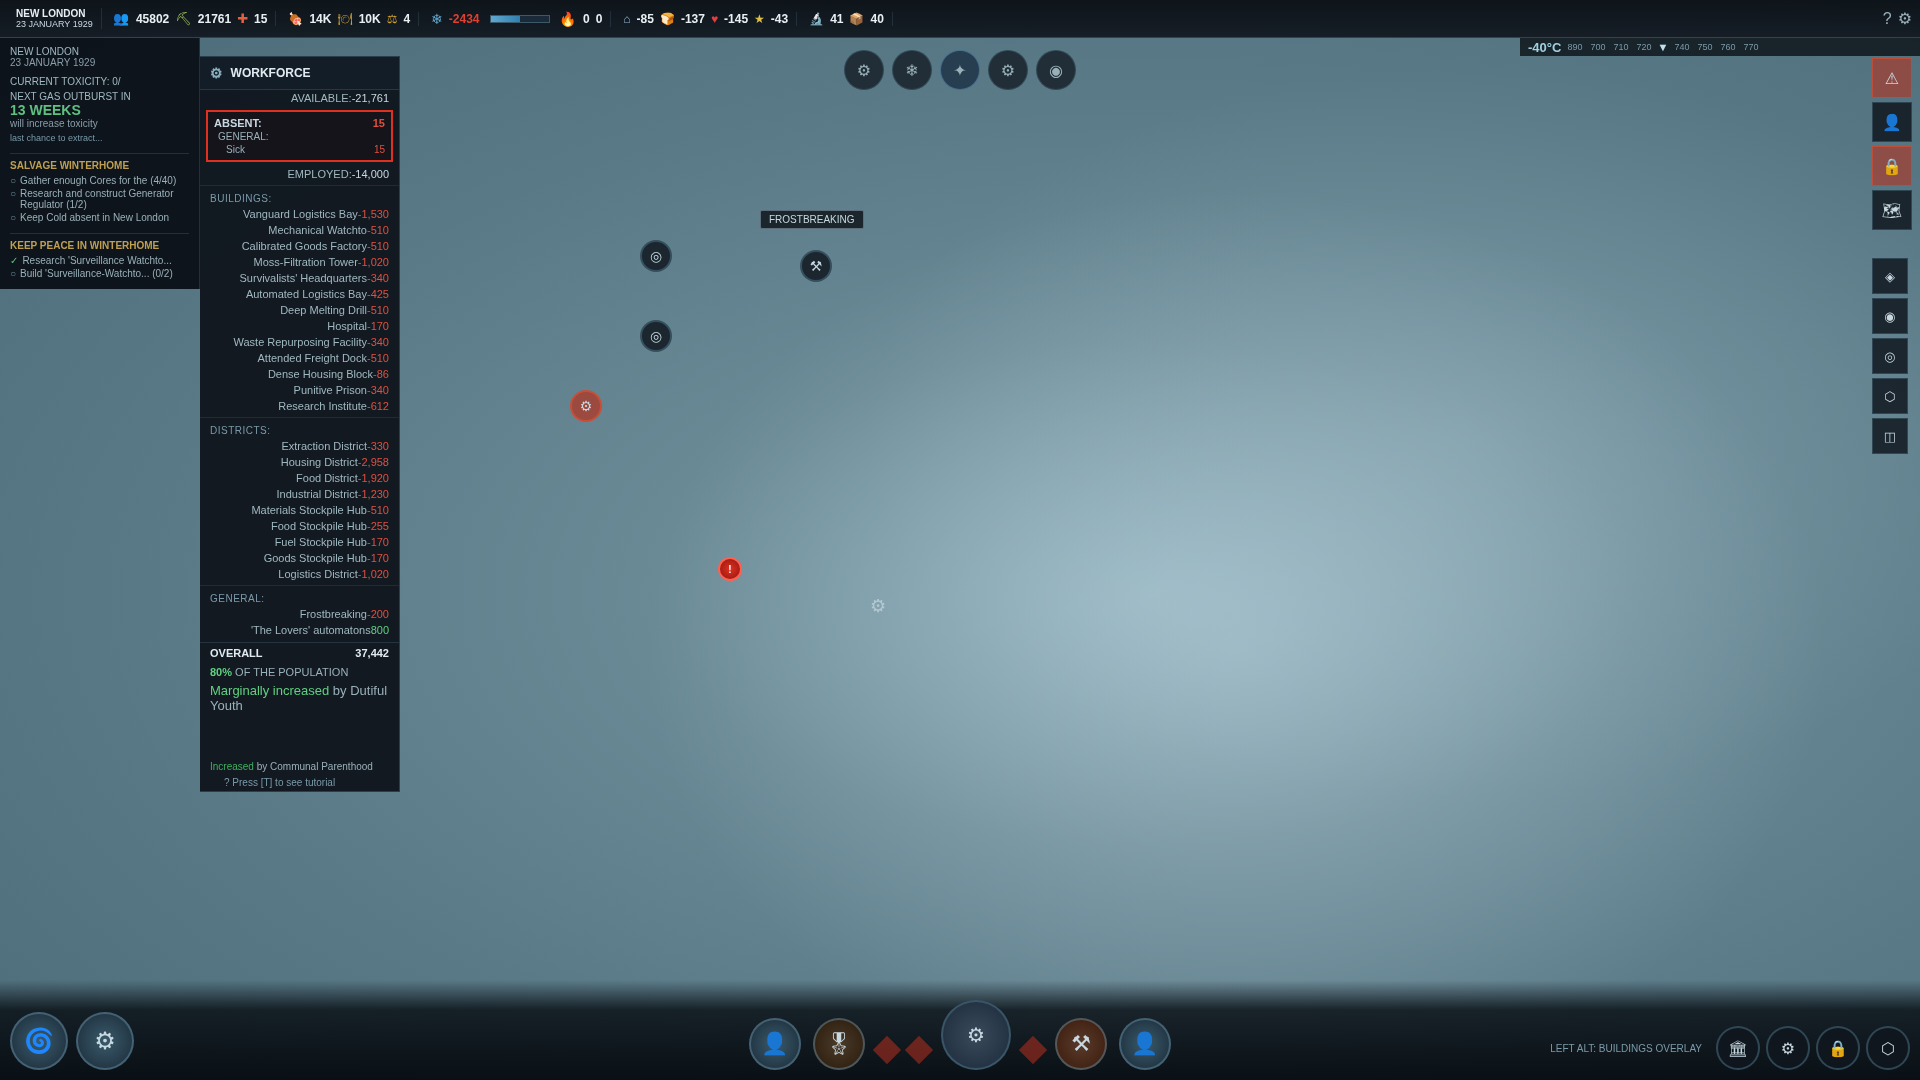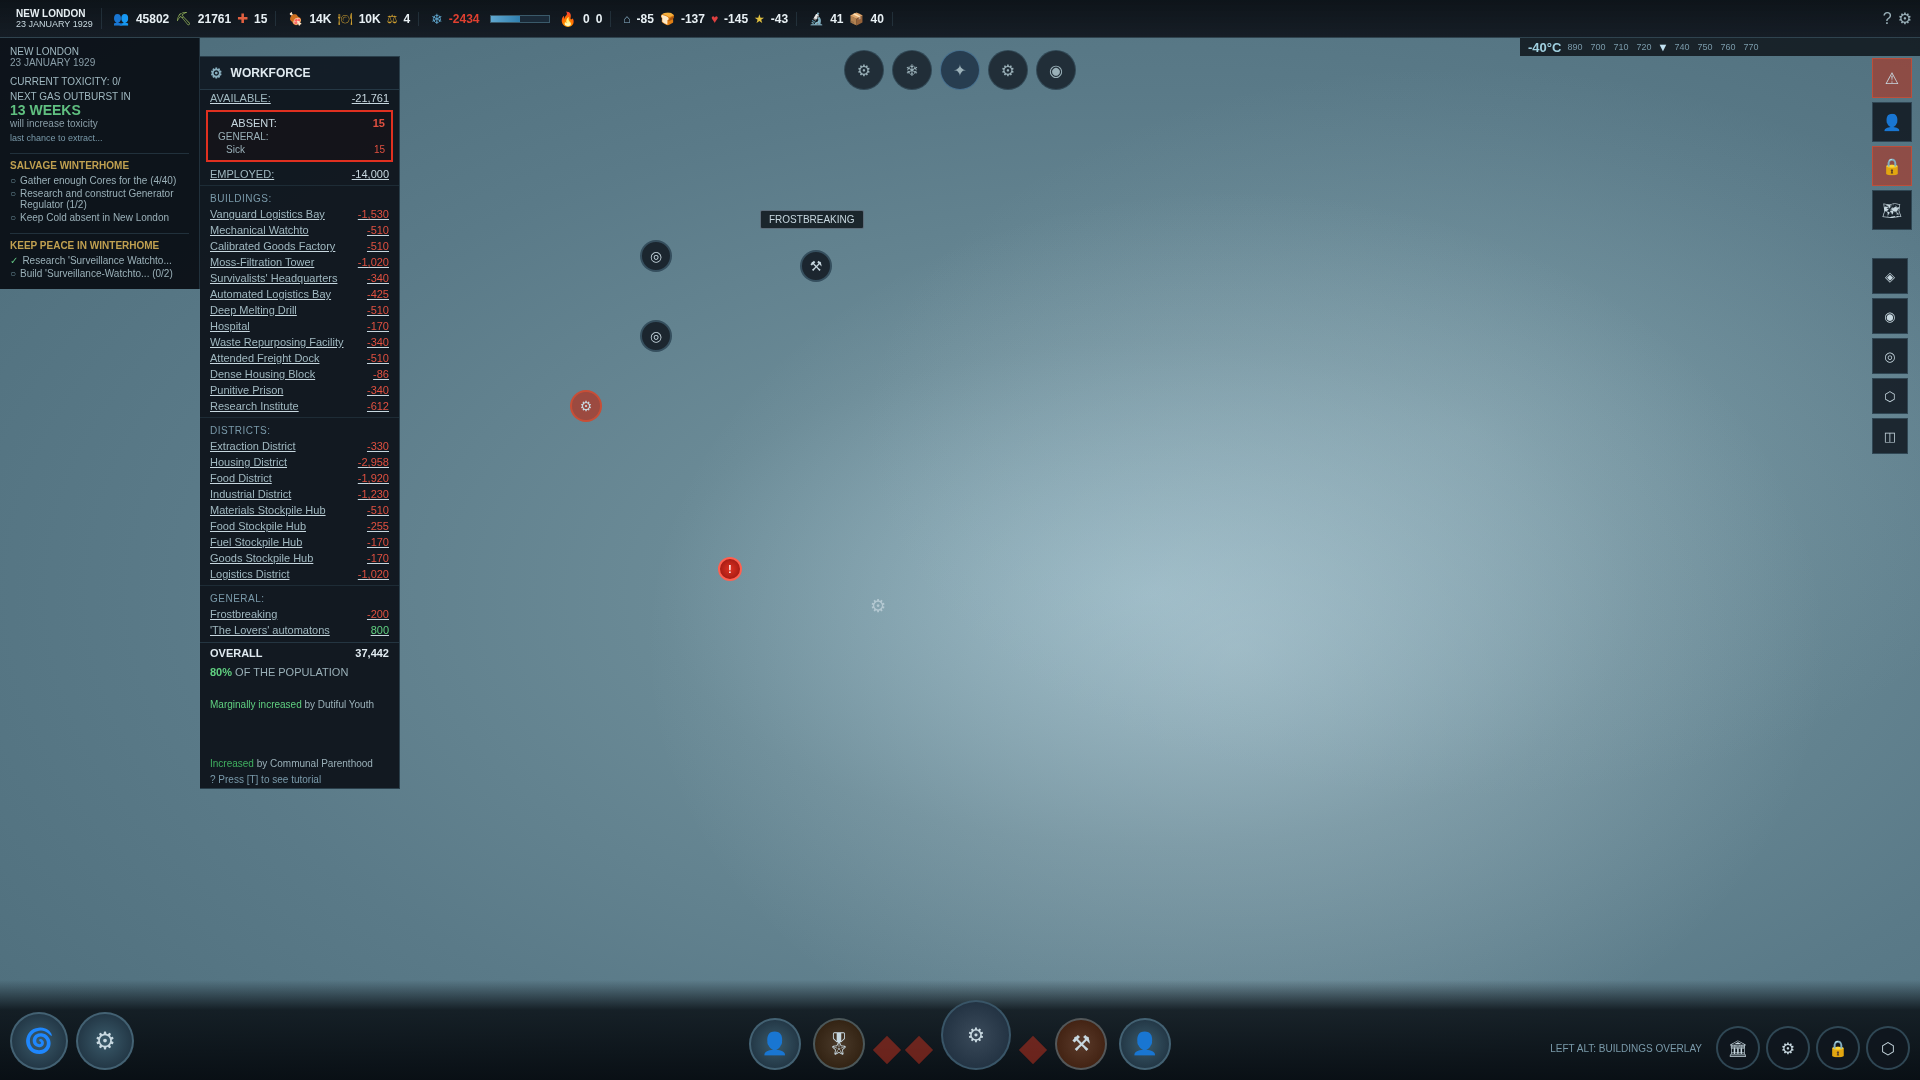--- a/index.html
+++ b/index.html
@@ -106,24 +106,23 @@
       color: #e0eaf0;
     }
 
     .wf-gear {
       color: #8ab0c0;
       font-size: 14px;
     }
 
     .wf-row {
       display: flex;
-      justify-content: space-between;
+      justify-content: flex-end;
       align-items: center;
       padding: 2px 10px;
-      text-decoration: underline;
     }
 
     .wf-row-label {
       color: #a0b8c0;
       font-size: 11px;
     }
 
     .wf-row-value {
       color: #c8d8e0;
       font-size: 11px;
@@ -150,22 +149,21 @@
     .absent-row {
       display: flex;
       justify-content: space-between;
       align-items: center;
       padding: 1px 0;
     }
 
     .absent-label {
       color: #c8d8e0;
       font-size: 11px;
-      font-weight: normal;
-      margin-left: 17px;
+      font-weight: bold;
     }
 
     .absent-value {
       color: #e05040;
       font-size: 11px;
       font-weight: bold;
     }
 
     .absent-sub-label {
       color: #9ab0b8;
@@ -217,21 +215,21 @@
     }
 
     .marginally-text {
       color: #60d080;
     }
     .increased-text {
       color: #40b060;
     }
 
     .tutorial-text {
-      padding: 3px 10px;
+      padding: 3px 24px;
       font-size: 10px;
       color: #7a9aaa;
     }
 
     
     .info-panel {
       position: absolute;
       top: 38px;
       left: 0;
       width: 200px;
@@ -781,21 +779,21 @@
   <div class="overall-row">
     <span class="overall-label">OVERALL</span>
     <span class="overall-value">37,442</span>
   </div>
 
   <div class="population-text">
     <span class="population-pct">80%</span>
     <span> OF THE POPULATION</span>
   </div>
 
-  <div style="padding:2px 10px;font-size:10px;margin-top:16px;">
+  <div style="padding:2px 10px;font-size:13px;">
     <span class="marginally-text">Marginally increased</span>
     <span style="color:#9ab0b8;"> by Dutiful Youth</span>
   </div>
   <div style="padding:2px 10px;font-size:10px;margin-top:44px;">
     <span class="increased-text">Increased</span>
     <span style="color:#9ab0b8;"> by Communal Parenthood</span>
   </div>
 
   <div class="tutorial-text">? Press [T] to see tutorial</div>
 </div>

